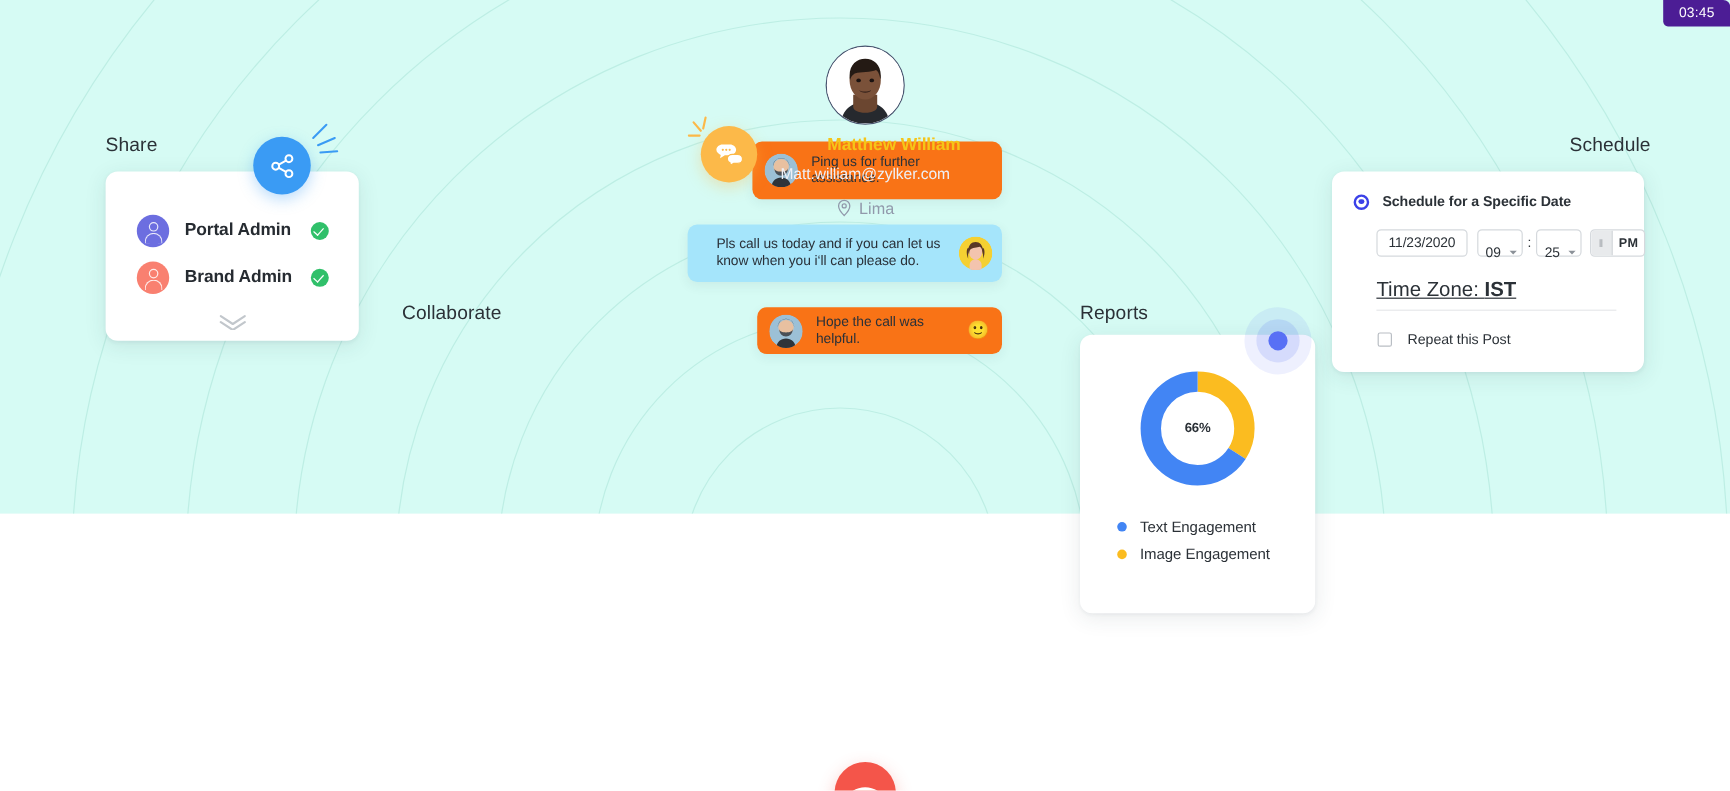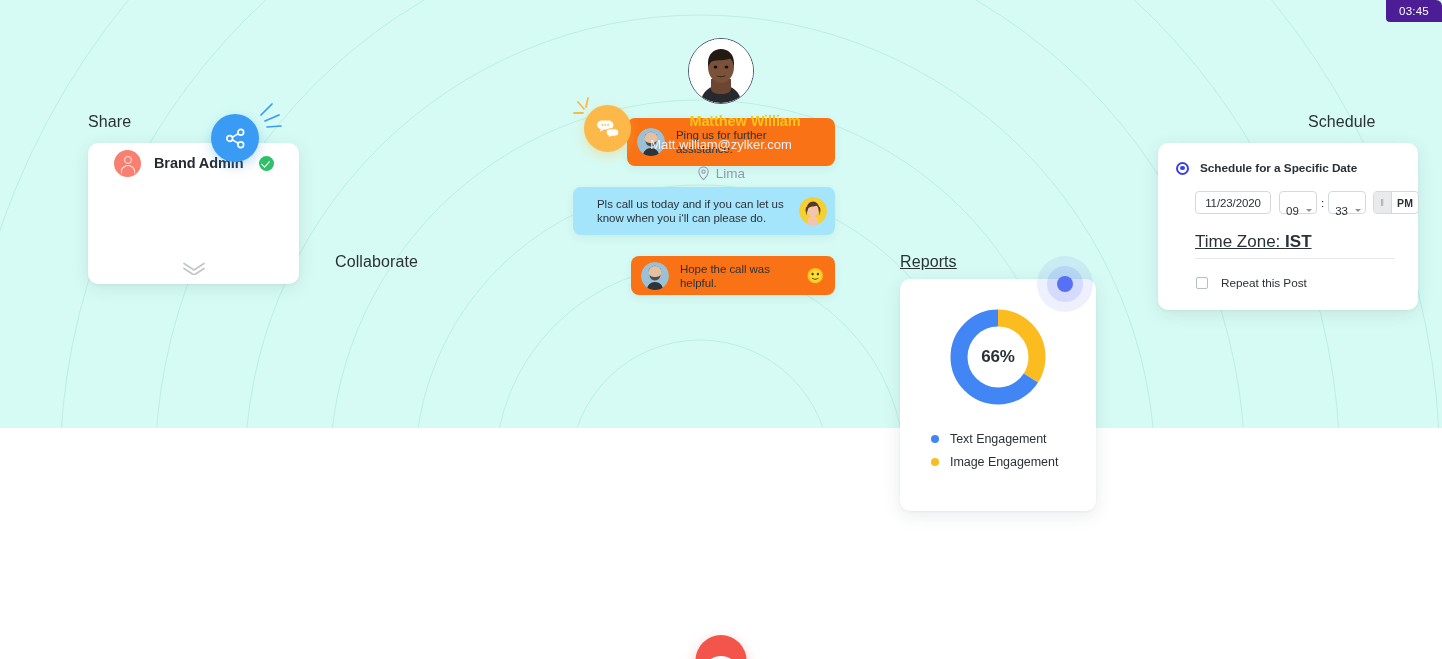--- a/index.html
+++ b/index.html
@@ -263,35 +263,35 @@
     width: 51px; height: 51px;
     border-radius: 50%;
     background: #f4554a;
     box-shadow: 0 5px 14px rgba(244,85,74,.32);
     display: flex; align-items: center; justify-content: center;
     border: none;
     cursor: pointer;
   }
 
   
-  #reports-label { left: 900px; top: 253px; text-decoration: underline; }
+  #reports-label { left: 900px; top: 253px; }
   #reports-card  { left: 900px; top: 279px; width: 196px; height: 232px; }
 
   #donut-wrap {
     position: absolute;
     left: 50%; top: 28px;
     transform: translateX(-50%);
     width: 100px; height: 100px;
   }
   #donut-wrap svg { display: block; }
   #donut-center {
     position: absolute;
     left: 0; right: 0; top: 0; bottom: 0;
     display: flex; align-items: center; justify-content: center;
-    font-size: 17px;
+    font-size: 11px;
     font-weight: 700;
     color: #2b3137;
     letter-spacing: -.2px;
   }
   .legend-row {
     position: absolute;
     left: 31px;
     display: flex;
     align-items: center;
     gap: 11px;
@@ -319,21 +319,21 @@
     background: rgba(88,112,245,.16);
   }
   #reports-pulse .ring-i {
     position: absolute; left: 20px; top: 20px;
     width: 16px; height: 16px; border-radius: 50%;
     background: #5870f5;
   }
 
   
   #schedule-label { left: 1308px; top: 113px; }
-  #schedule-card  { left: 1110px; top: 143px; width: 260px; height: 167px; margin-left: 48px; }
+  #schedule-card  { left: 1110px; top: 143px; width: 260px; height: 167px; }
 
   #sched-radio-row {
     position: absolute;
     left: 18px; top: 18px;
     display: flex;
     align-items: center;
     gap: 11px;
   }
   .radio-on {
     width: 13px; height: 13px;
@@ -459,20 +459,28 @@
         <circle cx="700" cy="470" r="545"></circle>
         <circle cx="700" cy="470" r="640"></circle>
         <circle cx="700" cy="470" r="740"></circle>
       </g>
     </svg>
   </div>
 
   <div class="section-label" id="share-label">Share</div>
 
   <div class="card" id="share-card">
+    <div class="share-row" id="share-row-1">
+      <div class="share-avatar purple">
+        <div class="u-head"></div>
+          <div class="u-body"></div>
+      </div>
+      <div class="share-name">Portal Admin</div>
+      <div class="check-badge"></div>
+    </div>
     <div class="share-row" id="share-row-2">
       <div class="share-avatar salmon">
         <div class="u-head"></div>
           <div class="u-body"></div>
       </div>
       <div class="share-name">Brand Admin</div>
       <div class="check-badge"></div>
     </div>
     <div id="share-more">
       <svg width="26" height="14" viewBox="0 0 26 14" fill="none">
@@ -636,21 +644,21 @@
       <div class="field" id="field-date">11/23/2020</div>
 
       <div class="field field-sel" style="margin-left:8px">
         <span>09</span>
         <span class="caret"></span>
       </div>
 
       <span class="colon">:</span>
 
       <div class="field field-sel">
-        <span>33</span>
+        <span>25</span>
         <span class="caret"></span>
       </div>
 
       <div class="field" id="field-ampm">
         <div id="ampm-spin">‖</div>
         <div id="ampm-val">PM</div>
       </div>
     </div>
 
     <div id="sched-tz">

